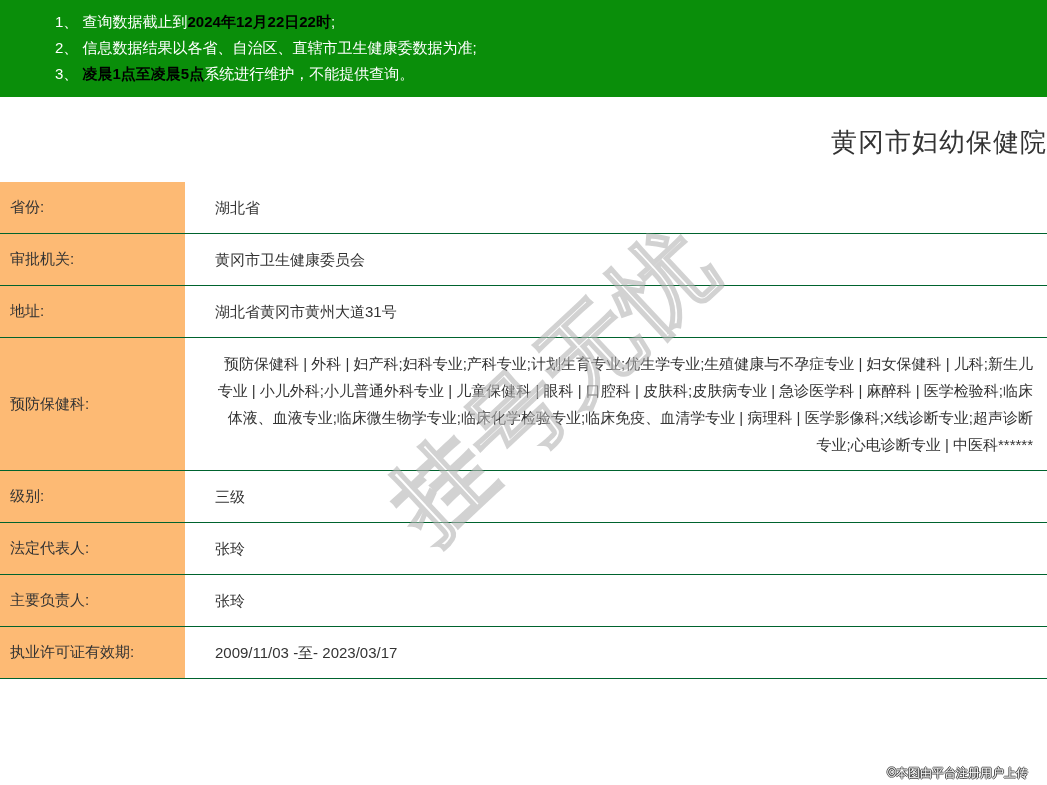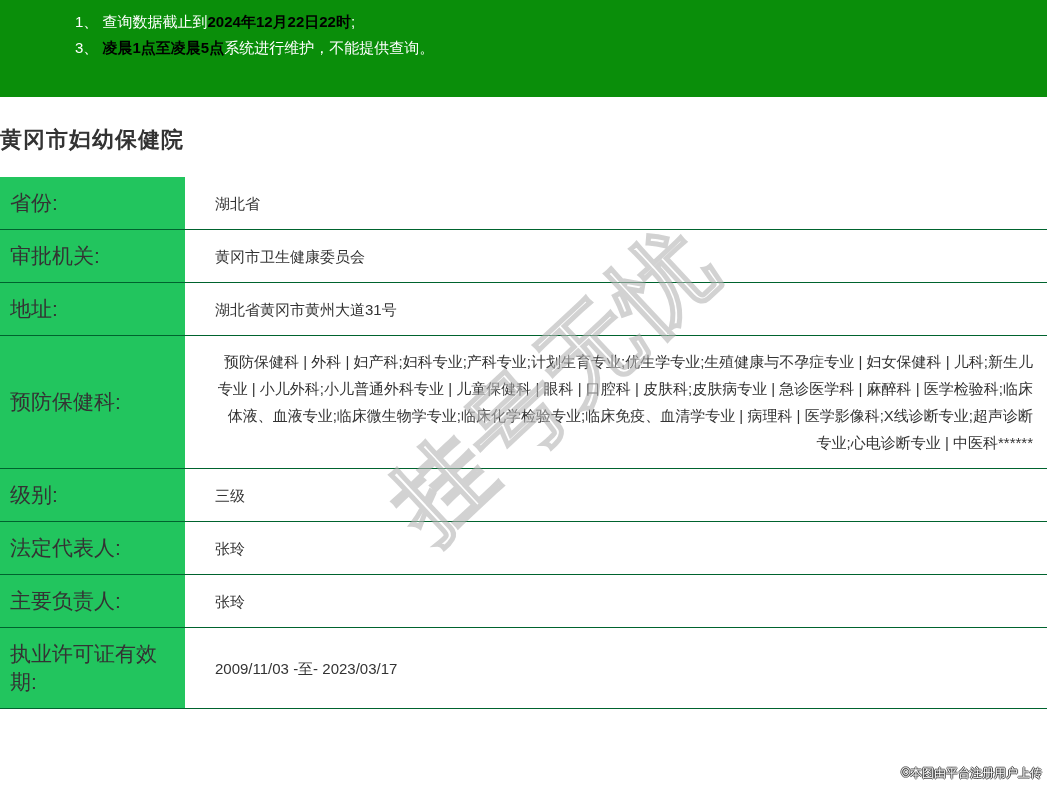--- a/index.html
+++ b/index.html
@@ -17,55 +17,54 @@
     background: #0a8e0a;
     width: 100%;
     height: 97px;
     padding: 9px 10px 0 55px;
     color: #ffffff;
     font-size: 15px;
   }
   .banner .line {
     line-height: 26px;
     white-space: nowrap;
-    margin-left: 20px;
   }
   .banner .bold-black {
     color: #000000;
     font-weight: bold;
   }
 
   
   .page-title {
     margin-top: 28px;
-    text-align: left;
-    font-size: 22px;
-    font-weight: 700;
+    text-align: right;
+    font-size: 26px;
+    font-weight: 400;
     color: #333333;
     letter-spacing: 1px;
   }
 
   
   .info-table {
     margin-top: 22px;
     width: 100%;
   }
   .row {
     display: flex;
     width: 100%;
     border-bottom: 1px solid #00632e;
     min-height: 46px;
     align-items: stretch;
   }
   .row-label {
     width: 185px;
     flex: 0 0 185px;
-    background: #22c55e;
+    background: #fdba74;
     padding: 12px 8px 12px 10px;
-    font-size: 21px;
+    font-size: 15px;
     display: flex;
     align-items: center;
   }
   .row-value {
     flex: 1;
     padding: 12px 14px 12px 30px;
     font-size: 15px;
     line-height: 27px;
     display: flex;
     align-items: center;
@@ -84,33 +83,34 @@
     font-weight: 700;
     letter-spacing: 4px;
     color: rgba(255, 255, 255, 0.30);
     -webkit-text-stroke: 2px rgba(155, 155, 155, 0.45);
     pointer-events: none;
     z-index: 5;
     white-space: nowrap;
   }
   .wm-credit {
     position: absolute;
-    right: 5px;
+    right: 19px;
     bottom: 3px;
     font-size: 12px;
     color: #ffffff;
     text-shadow: -1px 0 #444, 1px 0 #444, 0 -1px #444, 0 1px #444;
     z-index: 6;
   }
 </style>
 </head>
 <body>
 
 <div class="banner">
   <div class="line"><span>1、 </span><span>查询数据截止到</span><span class="bold-black">2024年12月22日22时</span><span>;</span></div>
+  <div class="line"><span>2、 </span><span>信息数据结果以各省、自治区、直辖市卫生健康委数据为准;</span><span class="bold-black"></span><span></span></div>
   <div class="line"><span>3、 </span><span></span><span class="bold-black">凌晨1点至凌晨5点</span><span>系统进行维护，不能提供查询。</span></div>
 </div>
 
 <h1 class="page-title">黄冈市妇幼保健院</h1>
 
 <div class="info-table">
   <div class="row">
     <div class="row-label">省份:</div>
     <div class="row-value">湖北省</div>
   </div>

